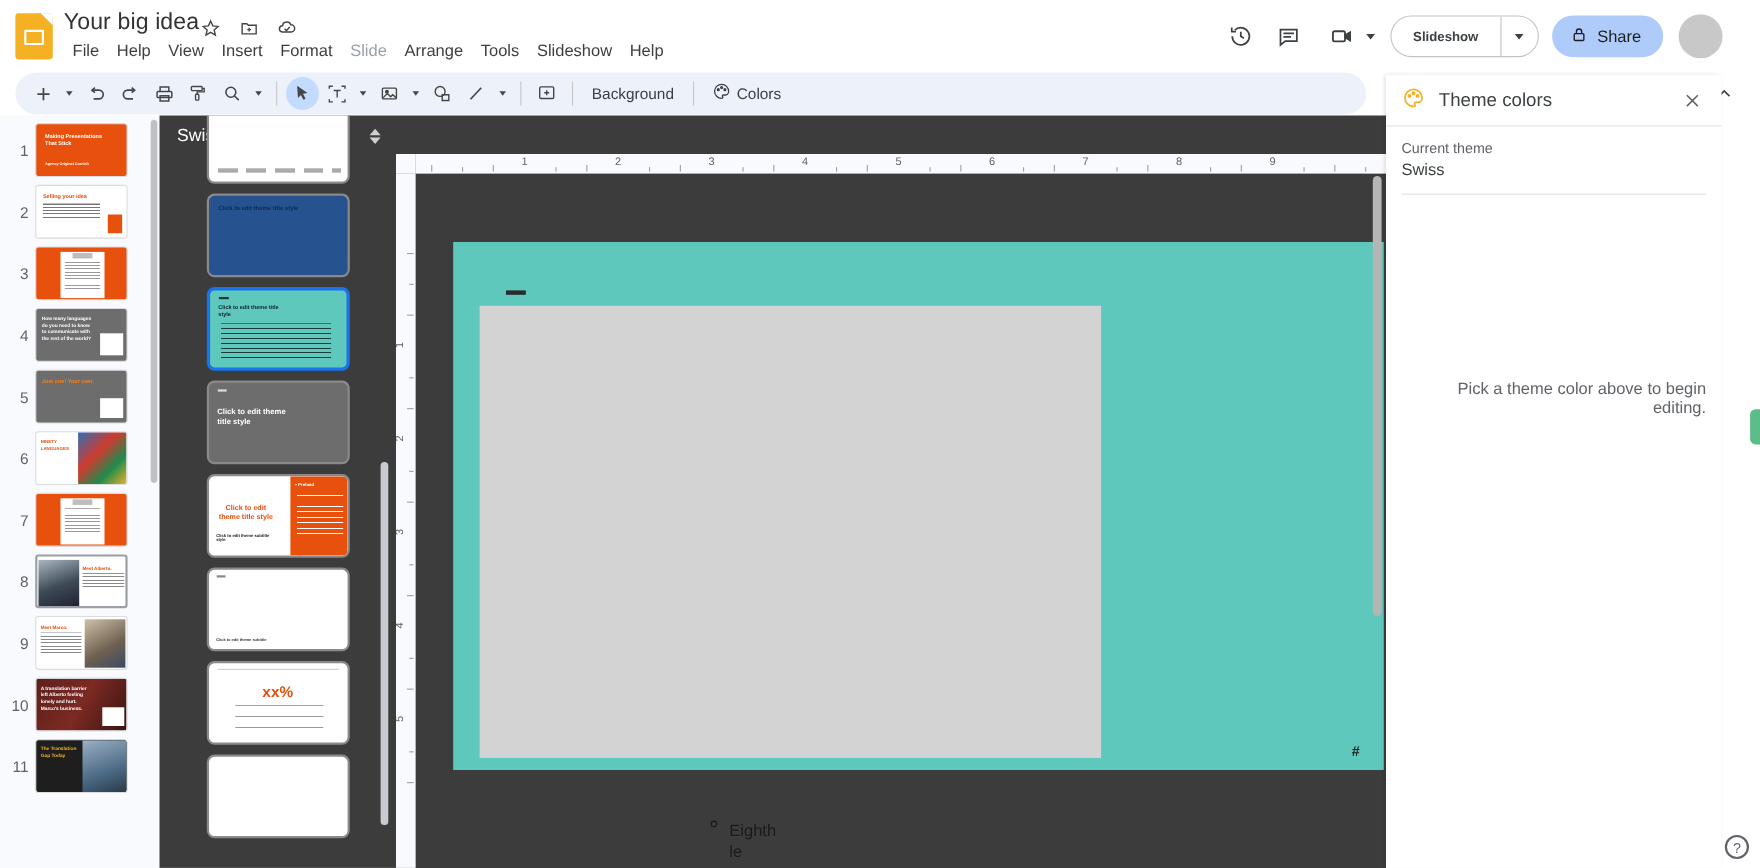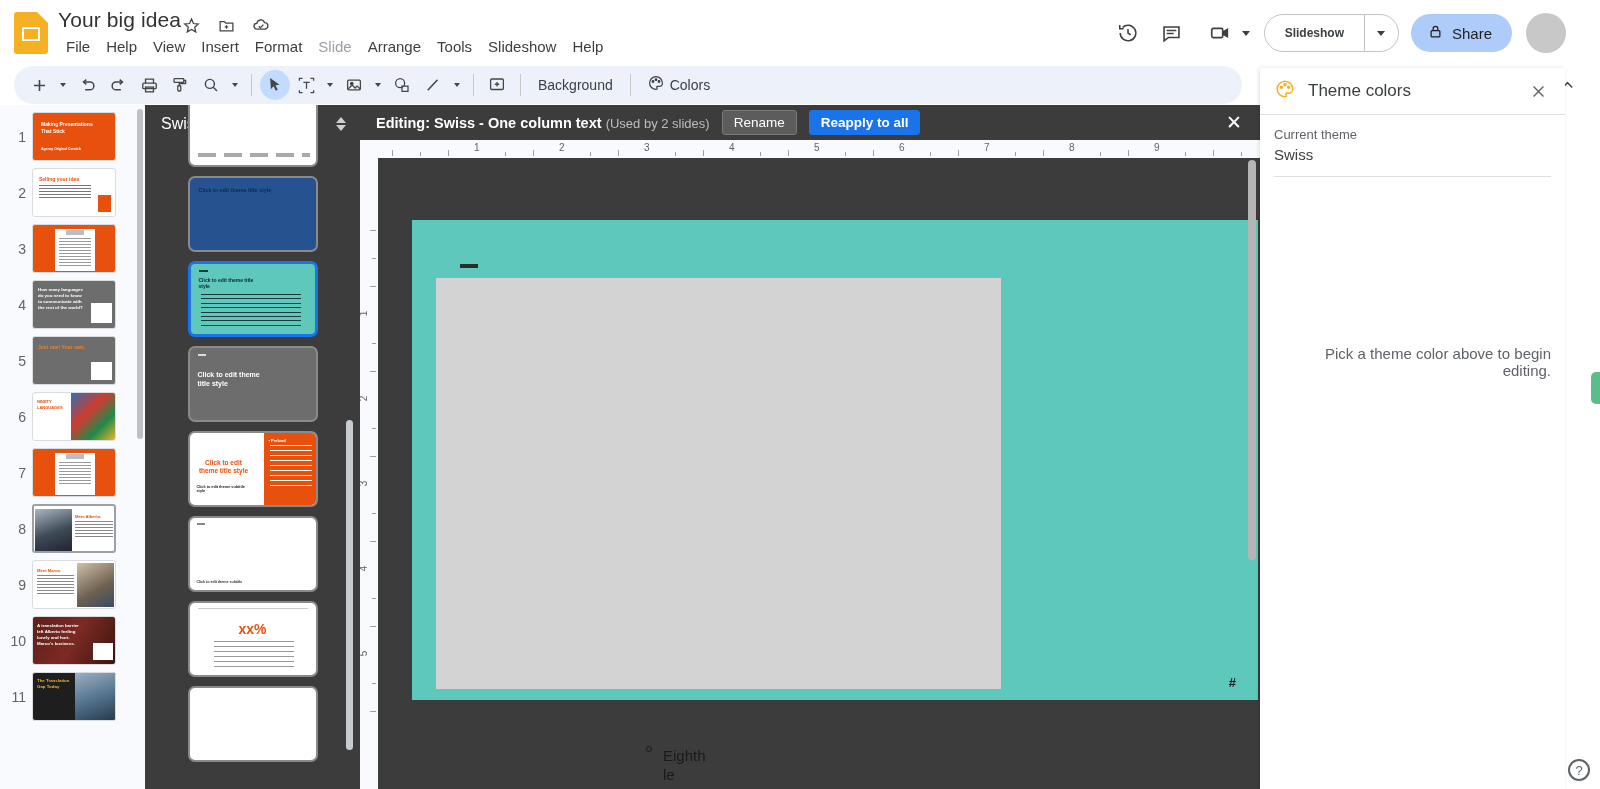--- a/index.html
+++ b/index.html
@@ -455,29 +455,20 @@
       <div style="position:absolute;left:0;right:0;top:18px;text-align:center;font:bold 14px 'Liberation Sans',sans-serif;color:#e8500e">xx%</div>
       <div style="position:absolute;left:24px;top:38px;width:80px;height:26px;background:repeating-linear-gradient(#999 0 .8px,transparent .8px 5px)"></div>
     </div>
 
     <div class="lay-item"></div>
 
     <div class="lay-scroll"></div>
   </div>
 
   <div class="editor">
-    <div class="editbar">
-      <div class="editbar-txt">
-        <span>Editing: Swiss - One column text</span>
-        <span class="editbar-sub">(Used by 2 slides)</span>
-      </div>
-      <div class="eb-btn">Rename</div>
-      <div class="eb-btn primary">Reapply to all</div>
-      <div class="eb-close">✕</div>
-    </div>
 
     <div class="corner"></div>
     <div class="ruler-h">
       <div class="tick" style="left:14px;top:10px;width:1px;height:6px"></div>
       <div class="tick" style="left:42px;top:12px;width:1px;height:4px"></div>
       <div class="tick" style="left:70px;top:10px;width:1px;height:6px"></div>
       <div class="rlabel" style="left:96px;top:2px">1</div>
       <div class="tick" style="left:127px;top:12px;width:1px;height:4px"></div>
       <div class="tick" style="left:155px;top:10px;width:1px;height:6px"></div>
       <div class="rlabel" style="left:181px;top:2px">2</div>

